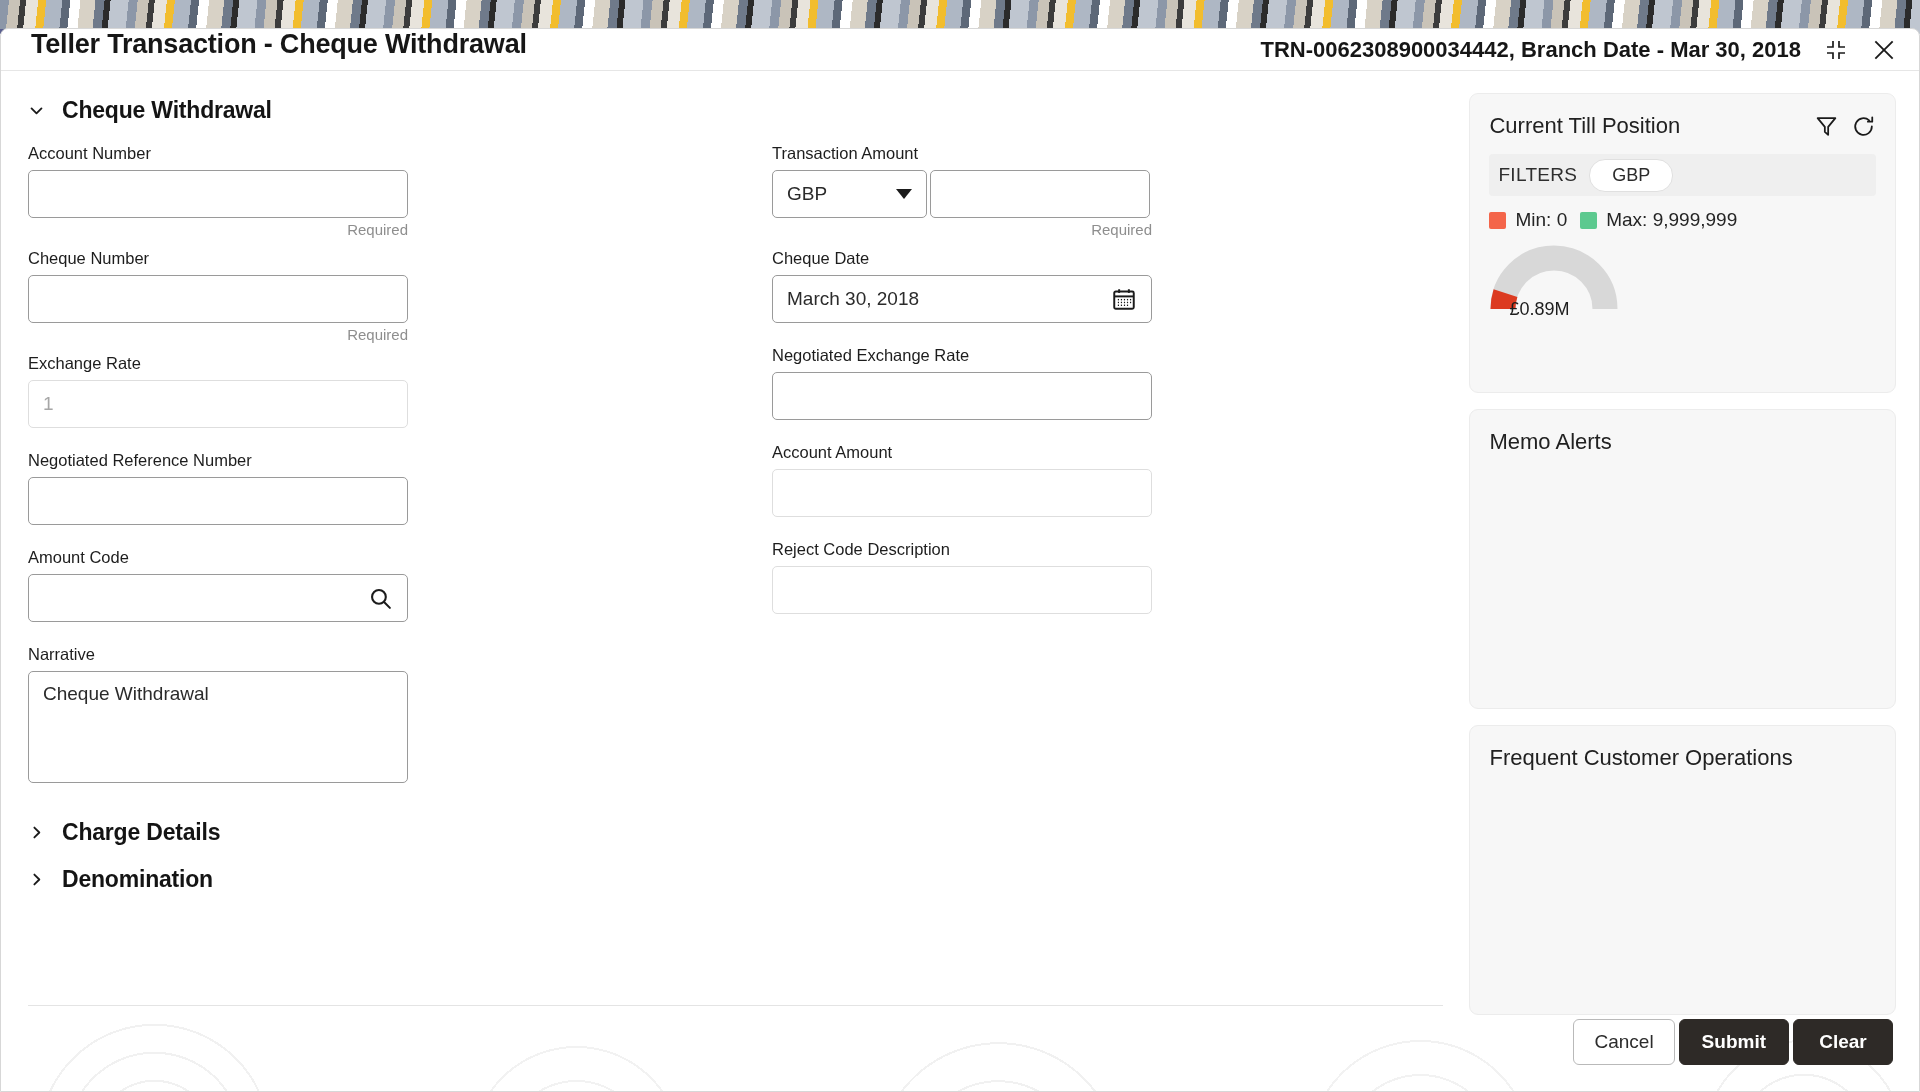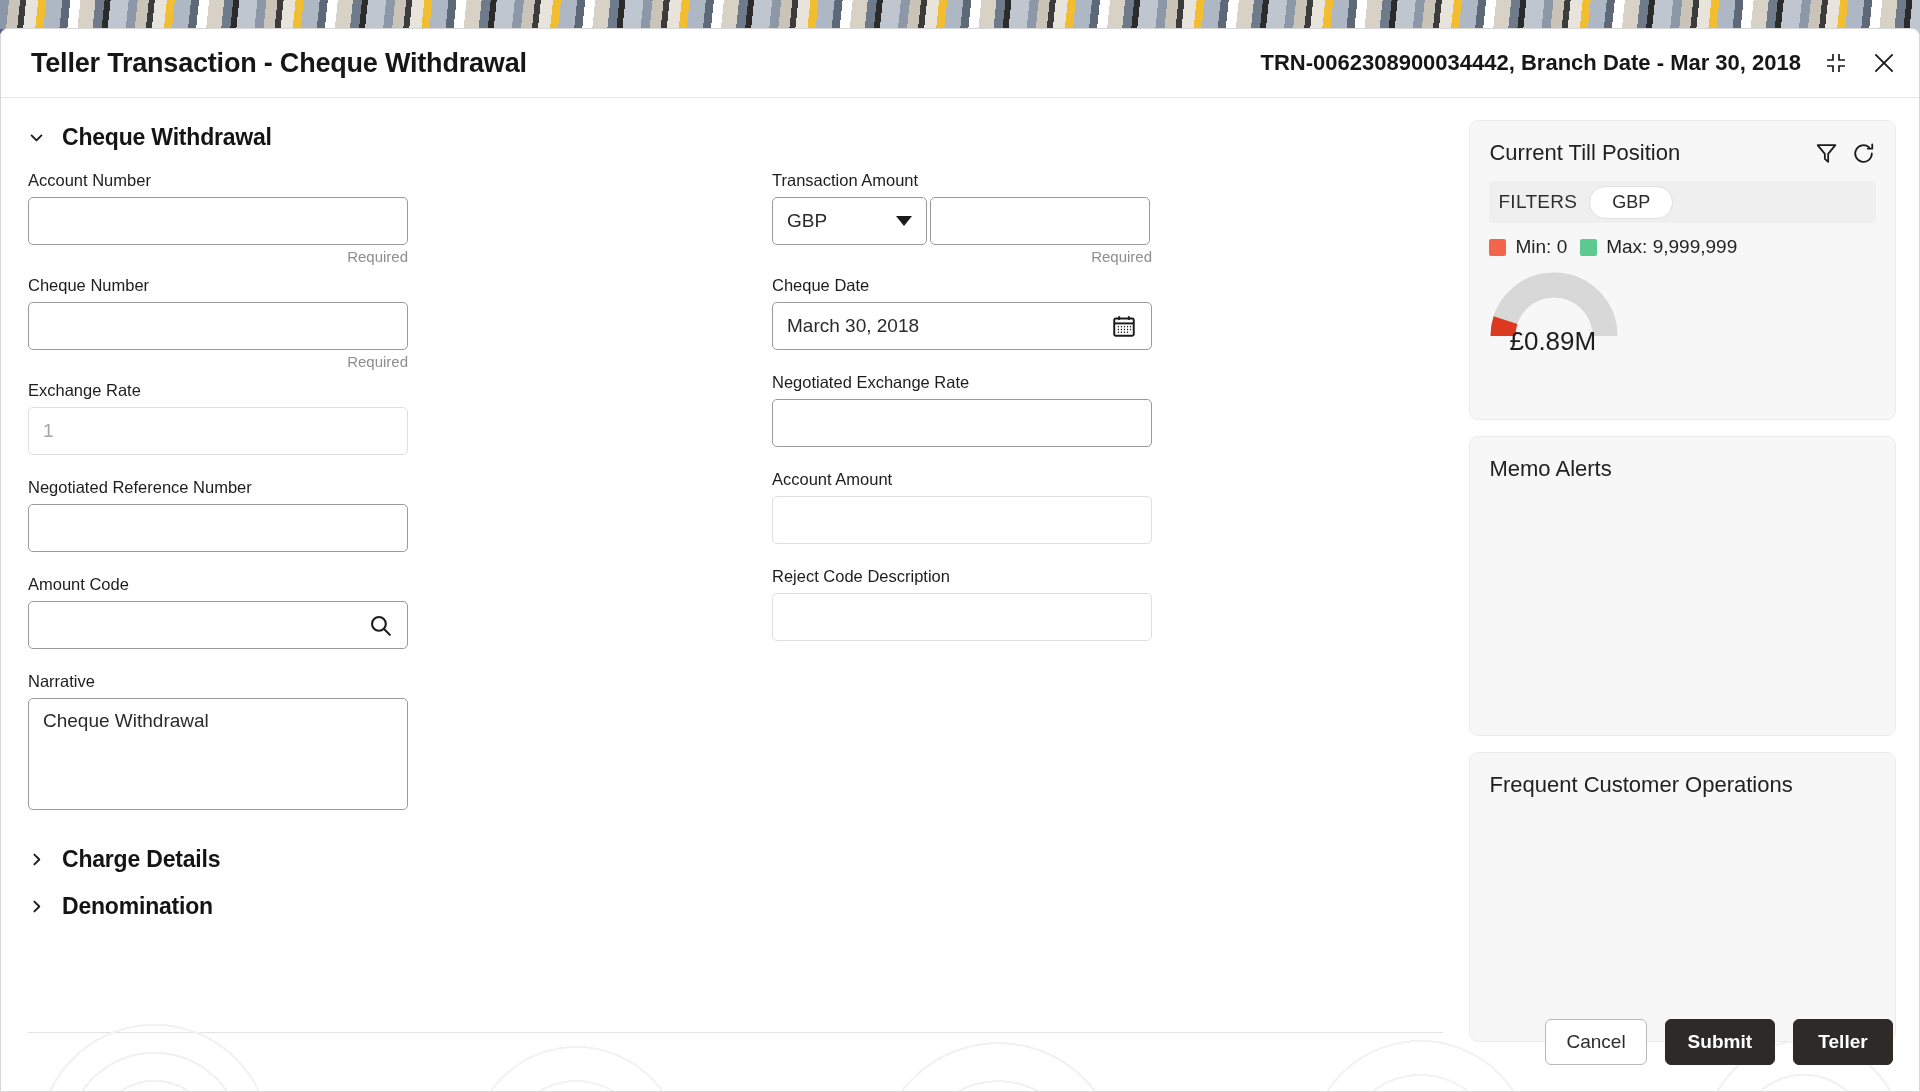--- a/index.html
+++ b/index.html
@@ -38,23 +38,23 @@
     position: absolute; top: 28px; left: 0;
     width: 1920px; height: 1064px;
     background: #ffffff;
     border: 1px solid #d7d7d7;
     border-radius: 8px 8px 0 0;
     overflow: hidden;
   }
 
   
   #titlebar {
-    position: relative; height: 69px;
+    position: relative; height: 42px;
     border-bottom: 1px solid #e6e6e6;
-    display: flex; align-items: center;
+    display: flex; 
     padding: 0 22px 0 30px;
   }
   #modal-title {
     font-size: 27px; font-weight: bold; color: #161616;
     letter-spacing: -.2px; white-space: nowrap;
   }
   #titlebar-right {
     margin-left: auto; display: flex; align-items: center; gap: 22px;
   }
   #txn-ref {
@@ -170,21 +170,21 @@
       radial-gradient(circle at 52% 160%, transparent 82px, #f1f1f1 82px, #f1f1f1 84px, transparent 84px),
       radial-gradient(circle at 52% 160%, transparent 120px, #f1f1f1 120px, #f1f1f1 122px, transparent 122px),
       radial-gradient(circle at 74% 150%, transparent 76px, #f2f2f2 76px, #f2f2f2 78px, transparent 78px),
       radial-gradient(circle at 74% 150%, transparent 110px, #f2f2f2 110px, #f2f2f2 112px, transparent 112px),
       radial-gradient(circle at 94% 140%, transparent 64px, #f1f1f1 64px, #f1f1f1 66px, transparent 66px),
       radial-gradient(circle at 94% 140%, transparent 98px, #f1f1f1 98px, #f1f1f1 100px, transparent 100px);
     pointer-events: none;
   }
   #action-bar {
     position: absolute; right: 26px; bottom: 26px;
-    display: flex; align-items: center; gap: 18px; z-index: 4;
+    display: flex; align-items: center; gap: 4px; z-index: 4;
   }
   .btn {
     height: 46px; border-radius: 6px; font-size: 19px; font-weight: bold;
     display: flex; align-items: center; justify-content: center; cursor: pointer;
     font-family: "Liberation Sans", sans-serif;
   }
   .btn-ghost {
     min-width: 97px; padding: 0 20px;
     background: #fff; color: #2c2c2c; border: 1px solid #b9b9b9; font-weight: normal;
   }
@@ -220,21 +220,21 @@
   }
 
   .legend { margin-top: 13px; display: flex; align-items: center; gap: 13px; }
   .legend-item { display: flex; align-items: center; gap: 9px; }
   .swatch { width: 17px; height: 17px; border-radius: 2px; }
   .legend-text { font-size: 19px; color: #242424; }
 
   .gauge-wrap { position: relative; margin-top: 6px; height: 92px; }
   .gauge-label {
     position: absolute; left: 20px; top: 62px;
-    font-size: 26px; color: #1d1d1d;
+    font-size: 18px; color: #1d1d1d;
   }
 
   .memo-banner {
     margin-top: 14px; height: 62px; border-radius: 7px;
     background: #7cc97f; box-shadow: 0 3px 5px rgba(0,0,0,.22);
     display: flex; align-items: center; padding-left: 38px;
     font-size: 20px; color: #1f1f1f; cursor: pointer;
   }
 </style>
 </head>
@@ -478,16 +478,16 @@
         <span class="card-title">Frequent Customer Operations</span>
       </div>
 
     </div>
   </div>
 
   <div id="footer-pattern"></div>
   <div id="action-bar">
     <div class="btn btn-ghost">Cancel</div>
     <div class="btn btn-solid">Submit</div>
-    <div class="btn btn-solid">Teller</div>
+    <div class="btn btn-solid">Clear</div>
   </div>
 
 </div>
 
 </body></html>

